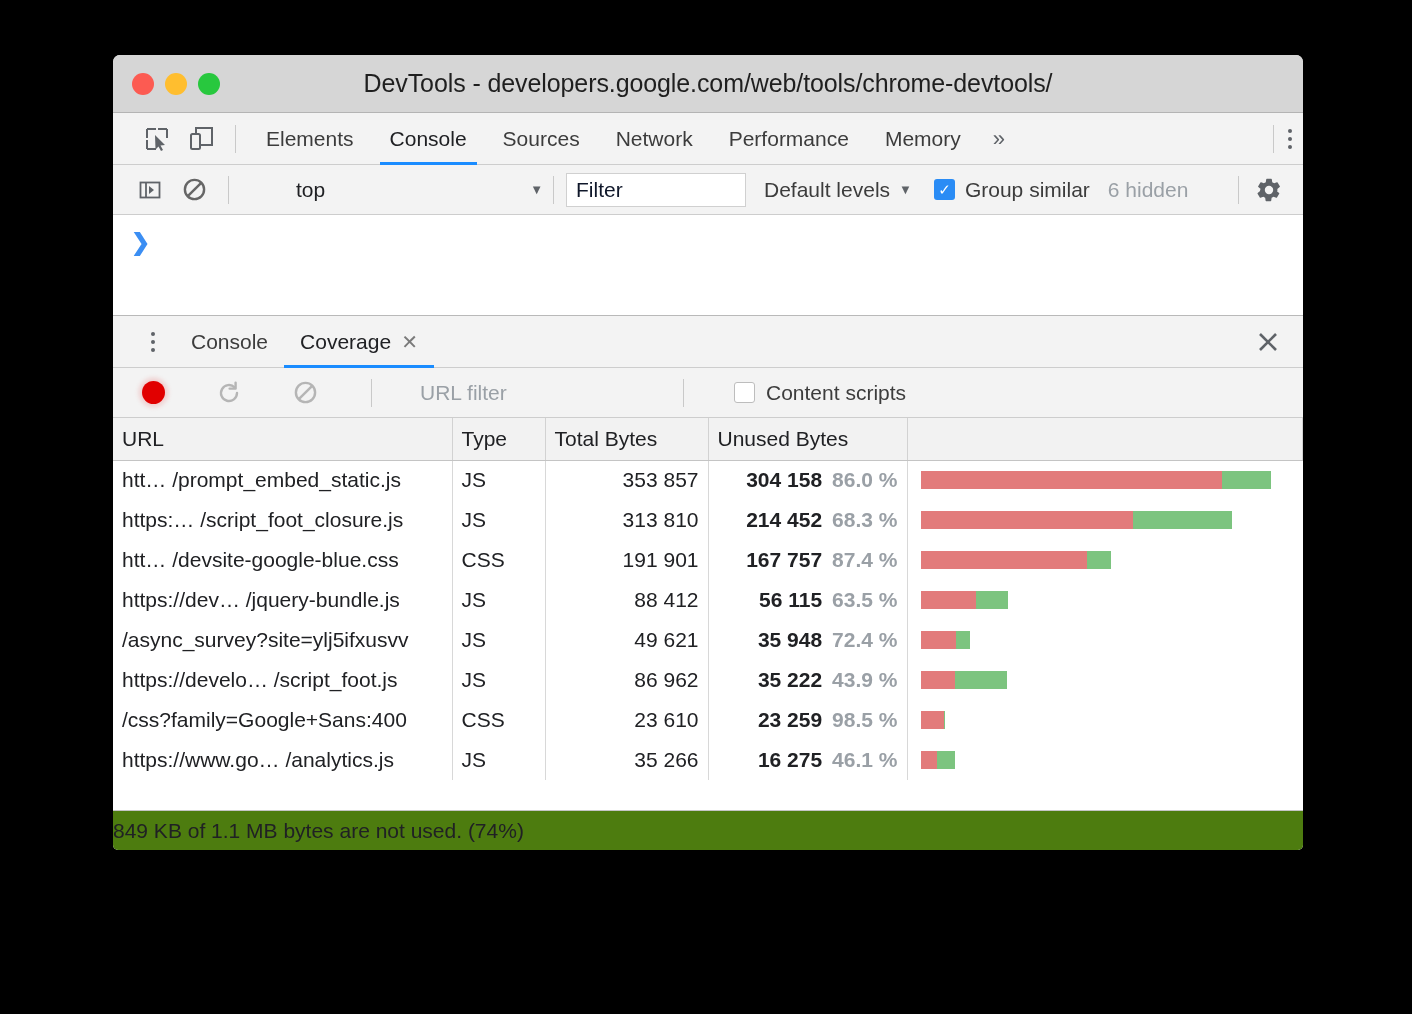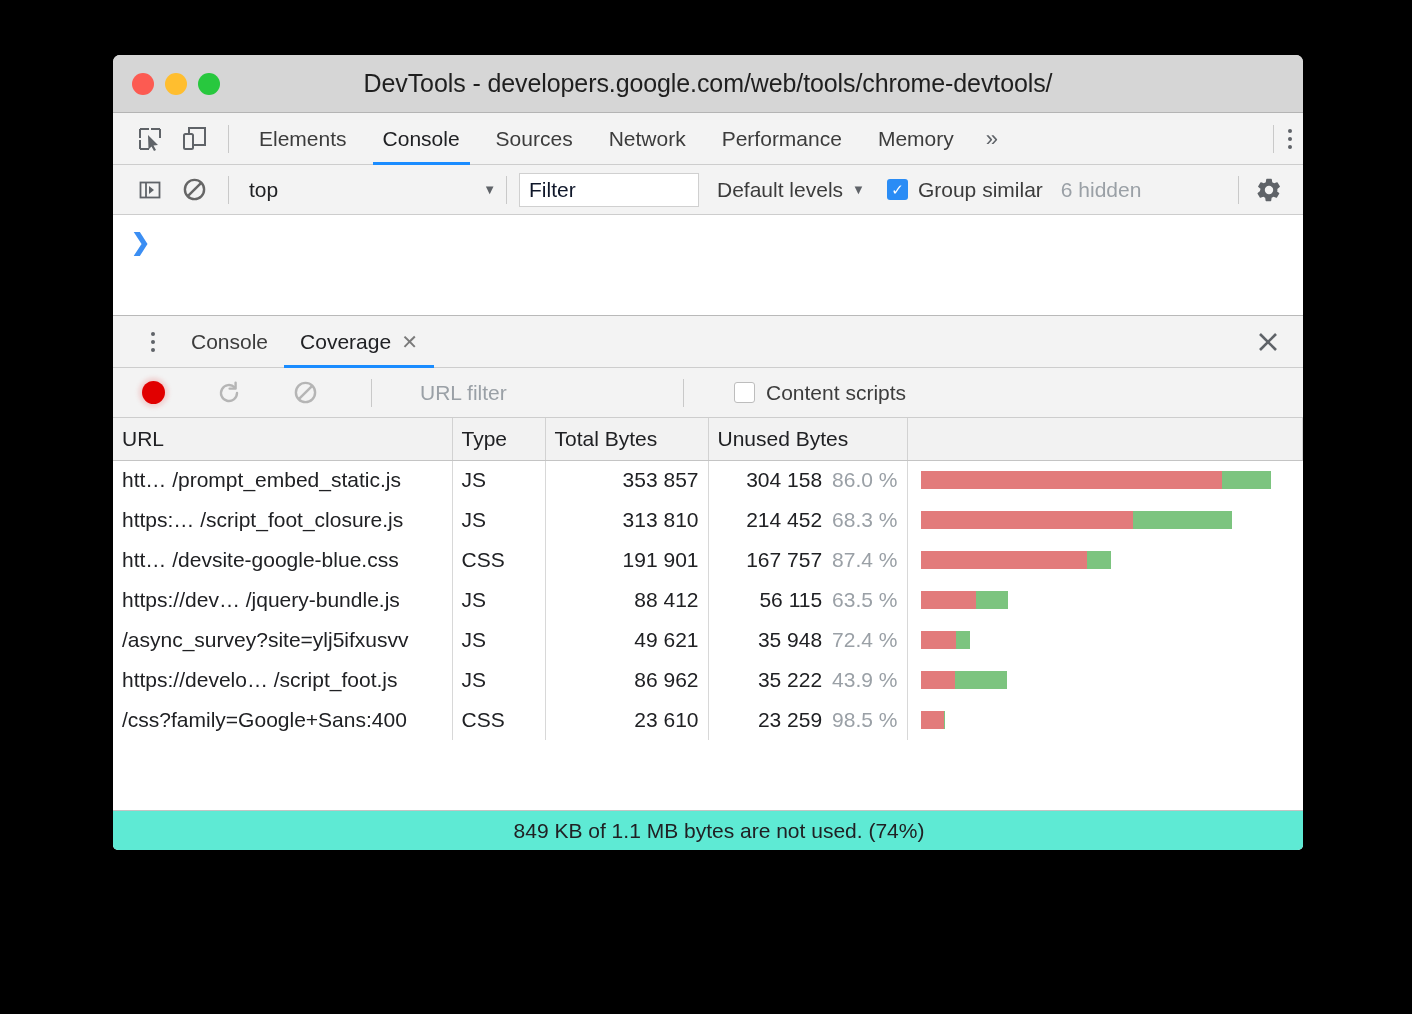--- a/index.html
+++ b/index.html
@@ -54,21 +54,21 @@
   }
 
   
   .maintabs {
     height: 52px;
     background: #f3f3f3;
     border-bottom: 1px solid #cdcdcd;
     display: flex;
     align-items: center;
     flex: 0 0 auto;
-    padding-left: 15px;
+    padding-left: 22px;
   }
   .icon-btn {
     width: 44px; height: 40px;
     display: flex; align-items: center; justify-content: center;
   }
   .vsep {
     width: 1px; height: 28px;
     background: #c9c9c9;
     margin: 0 12px;
   }
@@ -109,20 +109,21 @@
     flex: 0 0 auto;
   }
   .ctx-select {
     width: 265px;
     display: flex;
     align-items: center;
     justify-content: space-between;
     font-size: 21px;
     color: #202124;
     padding: 0 10px 0 8px;
+    margin-left: 47px;
   }
   .caret { font-size: 13px; color: #5f6368; }
   .filter-input {
     width: 180px; height: 34px;
     background: #fff;
     border: 1px solid #d0d0d0;
     display: flex; align-items: center;
     padding: 0 9px;
     font-size: 21px;
     color: #0f172a;
@@ -251,38 +252,36 @@
     border-right: 1px solid #d8d8d8;
     white-space: nowrap;
     overflow: hidden;
   }
   .col-url   { width: 339px; }
   .col-type  { width: 93px; }
   .col-total { width: 163px; }
   .col-unused{ width: 199px; }
   .col-bar   { width: auto; border-right: none !important; }
   td.num { text-align: right; }
-  td.unused-cell { text-align: right; }
+  td.unused-cell { text-align: right; font-weight: bold; }
   .pct { color: #9aa0a6; margin-left: 10px; }
   .barbox { display: flex; align-items: center; height: 18px; padding-left: 4px; }
   .bar-unused { background: #e27b7b; height: 18px; }
   .bar-used   { background: #7cc47f; height: 18px; }
 
   
   .statusbar {
     height: 40px;
-    background: #5eead4;
+    background: #4d7c0f;
     border-top: 1px solid #c4c4c4;
     display: flex;
     align-items: center;
-    padding-left: 22px;
     font-size: 21px;
     color: #202124;
     flex: 0 0 auto;
-    justify-content: center;
   }
   svg { display: block; }
 </style>
 </head>
 <body>
 
 <div class="window">
 
   <div class="titlebar">
     <div class="traffic">
@@ -528,20 +527,32 @@
             <td>CSS</td>
             <td class="num">23 610</td>
             <td class="unused-cell"><span>23 259</span><span class="pct">98.5 %</span></td>
             <td class="col-bar">
               <div class="barbox">
                 <div class="bar-unused" style="width: 23.1px;"></div>
                 <div class="bar-used" style="width: 0.3px;"></div>
               </div>
             </td>
           </tr>
+          <tr>
+            <td>https://www.go… /analytics.js</td>
+            <td>JS</td>
+            <td class="num">35 266</td>
+            <td class="unused-cell"><span>16 275</span><span class="pct">46.1 %</span></td>
+            <td class="col-bar">
+              <div class="barbox">
+                <div class="bar-unused" style="width: 16.1px;"></div>
+                <div class="bar-used" style="width: 18.8px;"></div>
+              </div>
+            </td>
+          </tr>
         </tbody>
     </table>
   </div>
 
   <div class="statusbar">
     <span>849 KB of 1.1 MB bytes are not used. (74%)</span>
   </div>
 
 </div>
 

